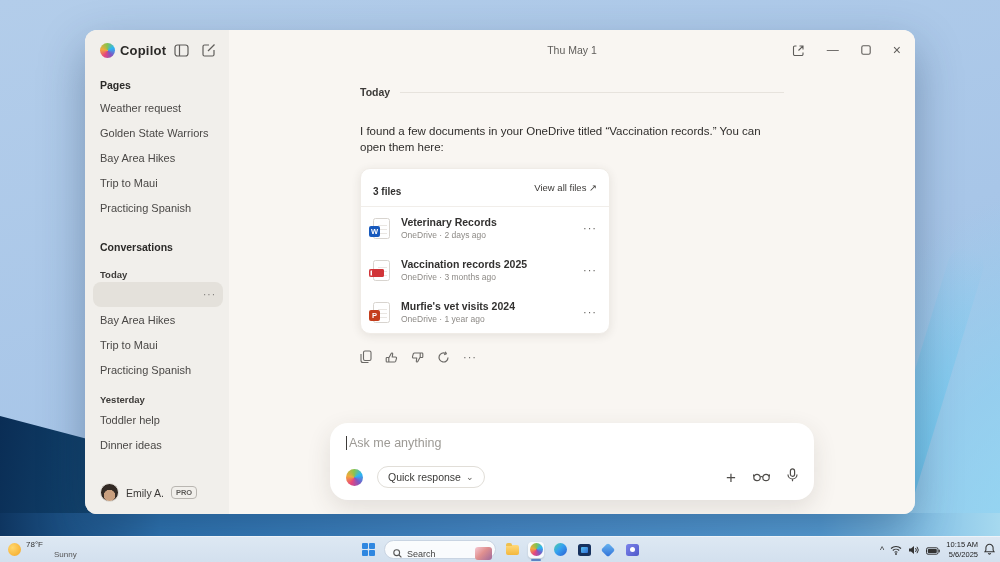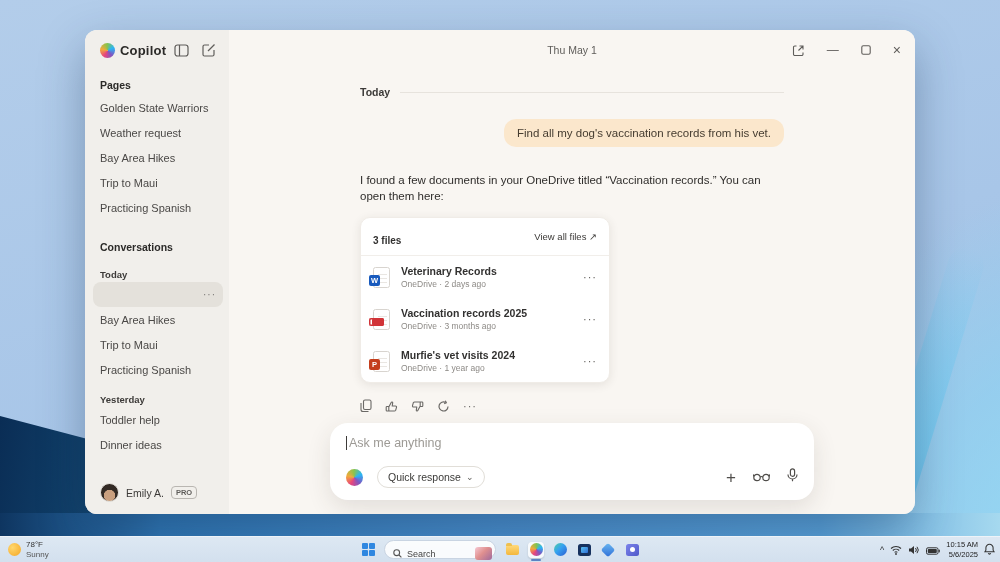--- a/index.html
+++ b/index.html
@@ -151,22 +151,22 @@
         <span>
           <svg width="14" height="13" viewBox="0 0 14 13">
               <path d="M12 6v4.5A1.5 1.5 0 0 1 10.5 12h-8A1.5 1.5 0 0 1 1 10.5v-8A1.5 1.5 0 0 1 2.5 1H7" fill="none" stroke="currentColor" stroke-width="1.2"></path>
               <line x1="6" y1="7" x2="12.5" y2="0.5" stroke="currentColor" stroke-width="1.3"></line>
             </svg>
         </span>
       </div>
     </div>
 
     <div class="sb-section-title">Pages</div>
+    <div class="sb-item">Weather request</div>
     <div class="sb-item">Golden State Warriors</div>
-    <div class="sb-item">Weather request</div>
     <div class="sb-item">Bay Area Hikes</div>
     <div class="sb-item">Trip to Maui</div>
     <div class="sb-item">Practicing Spanish</div>
 
     <div class="sb-section-title">Conversations</div>
     <div class="sb-sub-title">Today</div>
     <div class="sb-item selected">
       <span class="dots">···</span>
     </div>
     <div class="sb-item">Bay Area Hikes</div>
@@ -203,21 +203,20 @@
         <span class="glyph" style="font-size:14px;">×</span>
       </div>
     </div>
 
     <div class="chat-col">
       <div class="divider-row">
         <span class="divider-label">Today</span>
         <span class="divider-line"></span>
       </div>
 
-      <div class="user-bubble">Find all my dog's vaccination records from his vet.</div>
 
       <div class="assistant-text">I found a few documents in your OneDrive titled “Vaccination records.” You can open them here:</div>
 
       <div class="file-card">
         <div class="fc-head">
           <span class="fc-count">3 files</span>
           <span class="fc-viewall">View all files ↗</span>
         </div>
         <div class="fc-item">
           <div class="ficon">
@@ -308,21 +307,21 @@
       </div>
     </div>
   </div>
 </div>
 
 <div class="taskbar">
   <div class="tb-weather">
     <div class="sun"></div>
     <div class="tb-weather-text">
       <div>78°F</div>
-      <div style="color:#555;">Sunny</div>
+      <div style="color:#555;margin-left:28px;">Sunny</div>
     </div>
   </div>
 
   <div class="tb-center">
     <div class="tb-icon">
       <svg width="13" height="13" viewBox="0 0 13 13">
           <rect x="0" y="0" width="6" height="6" rx="1" fill="#2f87e0"></rect>
           <rect x="7" y="0" width="6" height="6" rx="1" fill="#2f87e0"></rect>
           <rect x="0" y="7" width="6" height="6" rx="1" fill="#2f87e0"></rect>
           <rect x="7" y="7" width="6" height="6" rx="1" fill="#2f87e0"></rect>

